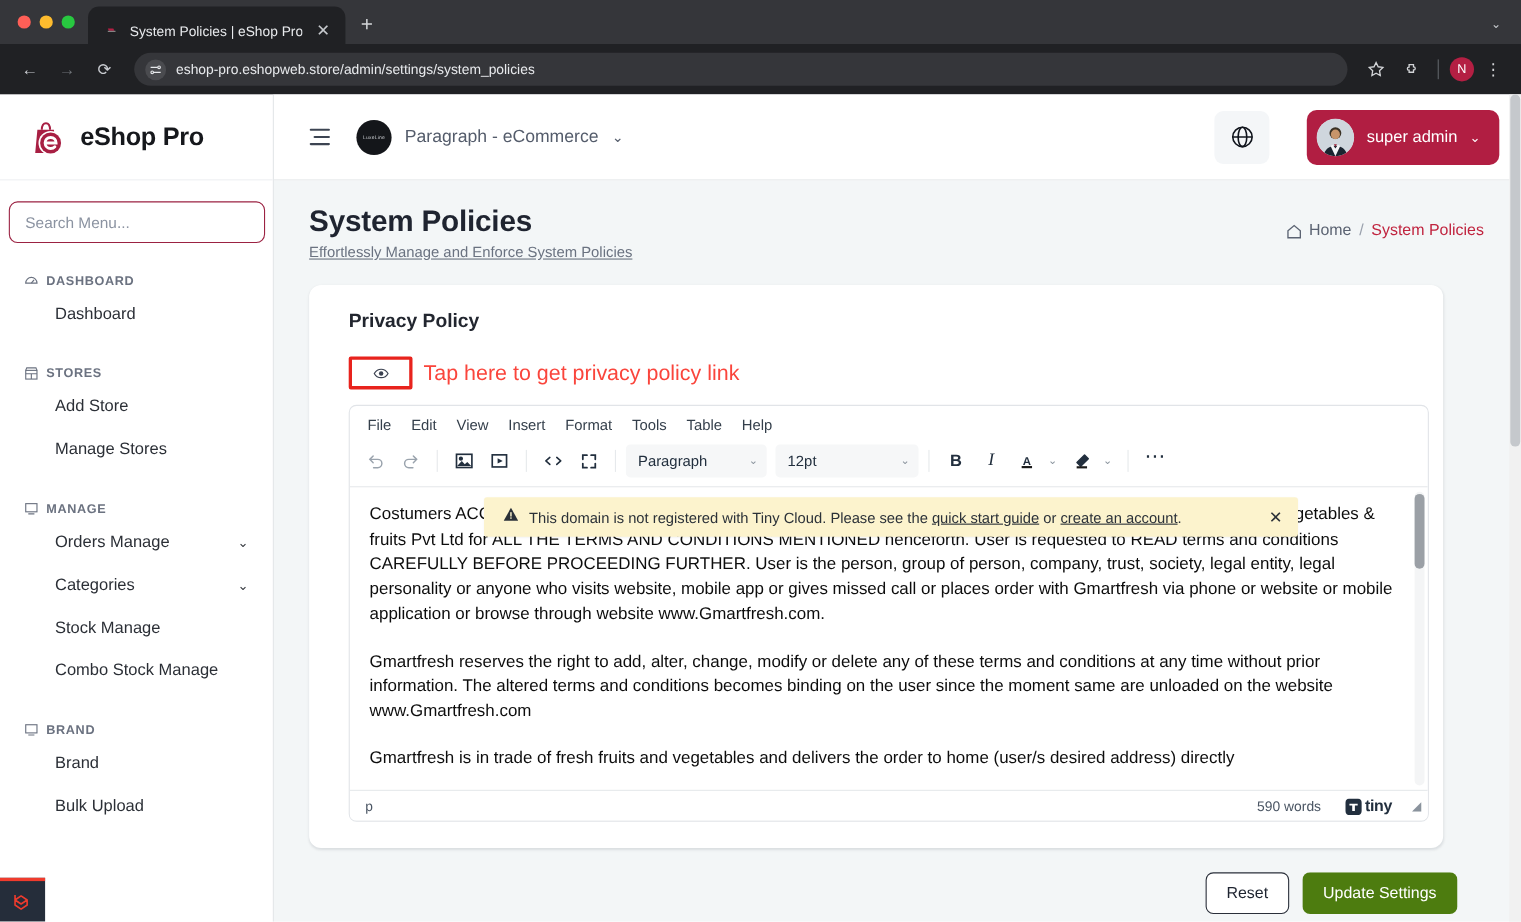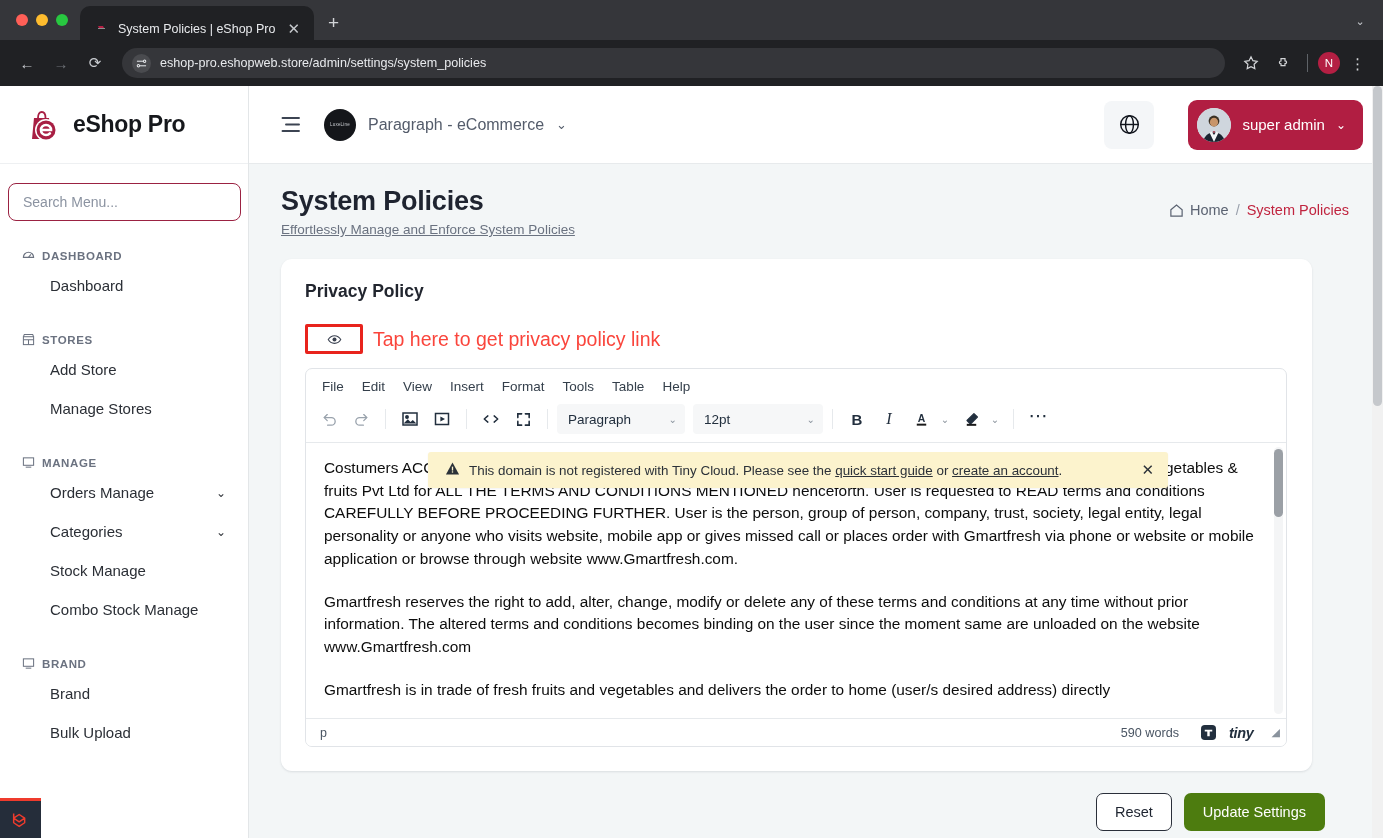--- a/index.html
+++ b/index.html
@@ -145,21 +145,21 @@
   .page-title { font-size: 27px; font-weight: bold; color: #1f2430; letter-spacing: -0.2px; }
   .page-sub { font-size: 13.5px; color: #6a7280; margin-top: 5px; text-decoration: underline; }
   .crumb-wrap { margin-left: auto; display: flex; align-items: center; gap: 7px; padding-top: 16px; font-size: 14.5px; }
   .crumb-home { color: #5b6372; cursor: pointer; display: flex; align-items: center; gap: 6px; }
   .crumb-sep { color: #9aa1ad; }
   .crumb-cur { color: #c0243f; cursor: pointer; }
 
   .card {
     margin-top: 22px; background: #fff; border-radius: 11px;
     box-shadow: 0 1px 3px rgba(16,24,40,.07), 0 1px 2px rgba(16,24,40,.04);
-    padding: 22px 24px 24px 24px; width: 1031px;
+    padding: 22px 24px 24px 36px; width: 1031px;
   }
   .card-title { font-size: 17.5px; font-weight: bold; color: #22262f; }
   .eye-row { display: flex; align-items: center; gap: 10px; margin-top: 22px; }
   .eye-box {
     width: 58px; height: 30px; border: 3px solid #e8231d; border-radius: 2px;
     display: flex; align-items: center; justify-content: center; cursor: pointer;
     background: #fff;
   }
   .annot { color: #fa453c; font-size: 19.5px; }
 
@@ -218,21 +218,21 @@
   .mce-notif-text { font-size: 13.4px; color: #2b3138; white-space: nowrap; }
   .mce-notif-text a { color: #2b3138; text-decoration: underline; cursor: pointer; }
   .mce-notif-close { margin-left: auto; font-size: 15px; color: #2b3138; cursor: pointer; padding-left: 10px; }
 
   .mce-status {
     height: 28px; border-top: 1px solid #e6e9ec; background: #fff;
     display: flex; align-items: center; padding: 0 6px 0 14px; gap: 8px;
   }
   .mce-path { font-size: 12.5px; color: #4a5563; cursor: pointer; }
   .mce-words { font-size: 12.6px; color: #4a5563; margin-left: auto; }
-  .mce-brand { display: flex; align-items: flex-start; gap: 13px; margin-left: 14px; cursor: pointer; font-style: italic; }
+  .mce-brand { display: flex; align-items: flex-end; gap: 3px; margin-left: 14px; cursor: pointer; }
   .mce-brand-txt { font-size: 14.5px; font-weight: bold; color: #222f3e; letter-spacing: -0.3px; }
   .mce-resize { margin-left: 10px; color: #8a939d; font-size: 11px; cursor: nwse-resize; }
 
   .card-actions { display: flex; justify-content: flex-end; gap: 12px; margin-top: 22px; padding-right: 24px; }
   .btn {
     height: 38px; border-radius: 7px; font-size: 14.5px; padding: 0 18px;
     cursor: pointer; font-family: "Liberation Sans", sans-serif; border: 1px solid transparent;
     display: flex; align-items: center;
   }
   .btn-reset { background: #fff; color: #1e2430; border-color: #2a2f3a; }

